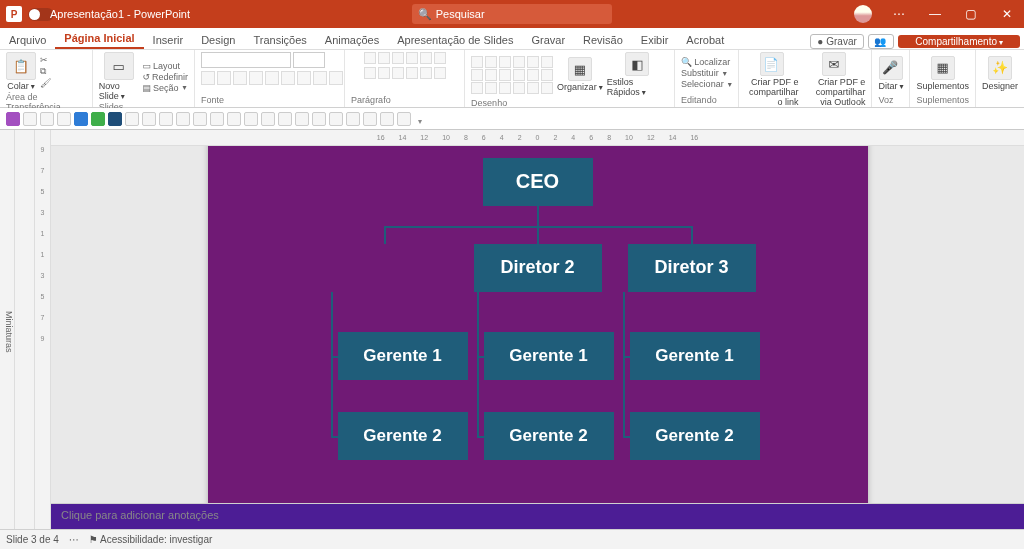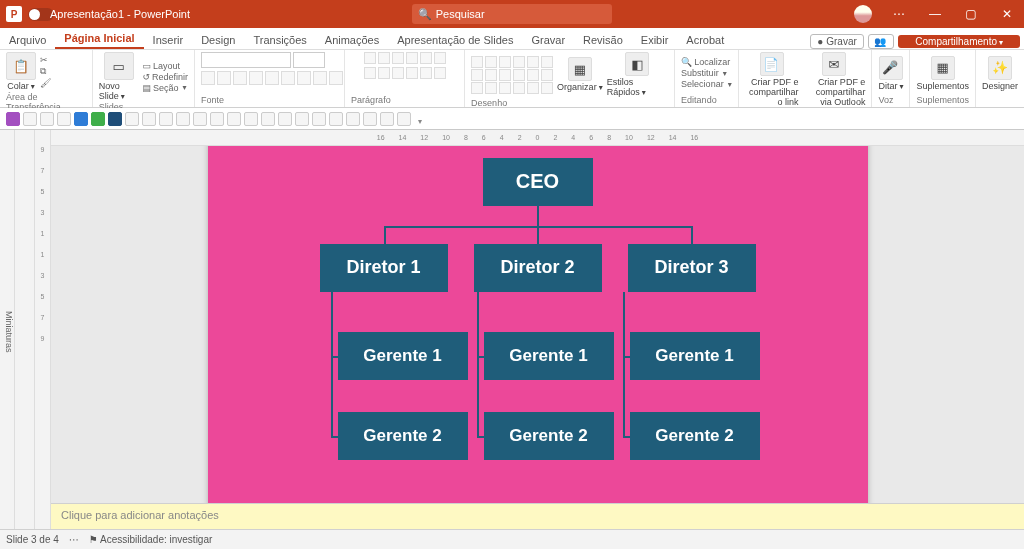--- a/index.html
+++ b/index.html
@@ -50,35 +50,35 @@
 .qat i.navy   { background: #1f4e79; border-color: #1f4e79; }
 
 
 .workspace { flex: 1; display: flex; background: #e9e9e9; overflow: hidden; }
 .minilabel { width: 15px; background: #f3f3f3; writing-mode: vertical-rl; font-size: 9px; color: #666; text-align: center; padding-top: 4px; border-right: 1px solid #ddd; }
 .thumbcol { width: 20px; background: #f3f3f3; border-right: 1px solid #ddd; }
 .ruler-v { width: 16px; background: #f3f3f3; border-right: 1px solid #ddd; font-size: 7px; color: #888; display: flex; flex-direction: column; align-items: center; padding-top: 16px; gap: 14px; }
 .stage-wrap { flex: 1; display: flex; flex-direction: column; background: #e9e9e9; }
 .ruler-h { height: 16px; background: #f3f3f3; border-bottom: 1px solid #ddd; font-size: 7px; color: #888; display: flex; justify-content: center; gap: 14px; align-items: center; }
 .canvas-area { flex: 1; display: flex; align-items: center; justify-content: center; overflow: hidden; position: relative; }
-.slide { width: 660px; height: 370px; background: #ec4899; box-shadow: 0 0 6px rgba(0,0,0,.25); position: relative; }
+.slide { width: 660px; height: 370px; background: #701a75; box-shadow: 0 0 6px rgba(0,0,0,.25); position: relative; }
 
 
 .orgbox { position: absolute; background: #1f5d7a; color: #fff; display: flex; align-items: center; justify-content: center; font-weight: 600; }
 .ceo { width: 110px; height: 48px; left: 275px; top: 18px; font-size: 20px; }
 .dir { width: 128px; height: 48px; top: 104px; font-size: 18px; }
 .d1 { left: 112px; } .d2 { left: 266px; } .d3 { left: 420px; }
 .ger { width: 130px; height: 48px; font-size: 17px; }
 .g11 { left: 130px; top: 192px; } .g12 { left: 130px; top: 272px; }
 .g21 { left: 276px; top: 192px; } .g22 { left: 276px; top: 272px; }
 .g31 { left: 422px; top: 192px; } .g32 { left: 422px; top: 272px; }
 .conn { position: absolute; background: #1f5d7a; }
 
 
-.notes { height: 26px; background: #fef9c3; border-top: 1px solid #d0d0d0; font-size: 11px; color: #888; padding: 5px 10px; }
+.notes { height: 26px; background: #4c1d95; border-top: 1px solid #d0d0d0; font-size: 11px; color: #888; padding: 5px 10px; }
 .status { height: 20px; background: #f3f3f3; border-top: 1px solid #d0d0d0; display: flex; align-items: center; font-size: 10px; color: #555; padding: 0 6px; gap: 10px; }
 .status .right { margin-left: auto; display: flex; align-items: center; gap: 6px; }
 .status .vbtn { width: 18px; height: 14px; border: 1px solid #bbb; background: #fff; }
 .zoom-slider { width: 70px; height: 4px; background: #ccc; position: relative; }
 .zoom-slider::after { content: ""; width: 8px; height: 8px; background: #666; position: absolute; left: 58%; top: -2px; border-radius: 2px; }
 
 .chev::after { content: "▾"; font-size: 8px; margin-left: 2px; }
 </style>
 </head>
 <body>
@@ -375,21 +375,20 @@
 
         <div class="conn" style="left:269px;top:152px;width:2px;height:144px"></div>
         <div class="conn" style="left:269px;top:216px;width:10px;height:2px"></div>
         <div class="conn" style="left:269px;top:296px;width:10px;height:2px"></div>
 
         <div class="conn" style="left:415px;top:152px;width:2px;height:144px"></div>
         <div class="conn" style="left:415px;top:216px;width:10px;height:2px"></div>
         <div class="conn" style="left:415px;top:296px;width:10px;height:2px"></div>
 
         <div class="orgbox ceo">CEO</div>
-        <div class="orgbox dir d1">Diretor 1</div>
         <div class="orgbox dir d2">Diretor 2</div>
         <div class="orgbox dir d3">Diretor 3</div>
         <div class="orgbox ger g11">Gerente 1</div>
         <div class="orgbox ger g12">Gerente 2</div>
         <div class="orgbox ger g21">Gerente 1</div>
         <div class="orgbox ger g22">Gerente 2</div>
         <div class="orgbox ger g31">Gerente 1</div>
         <div class="orgbox ger g32">Gerente 2</div>
       </div>
     </div>

